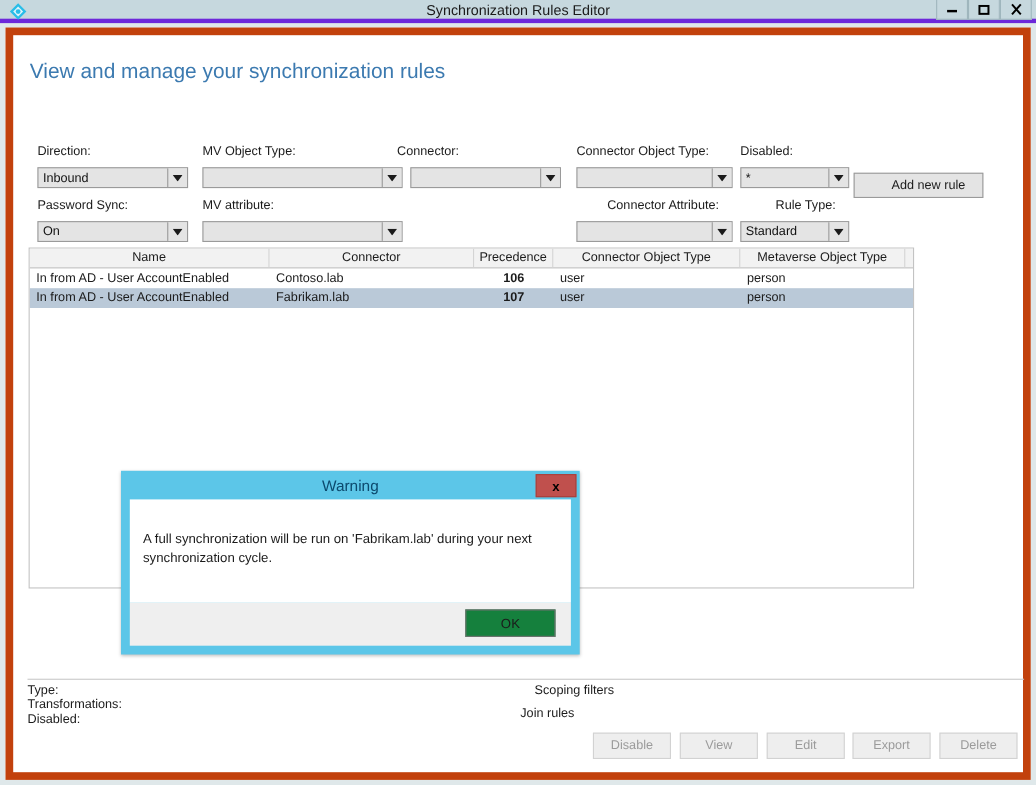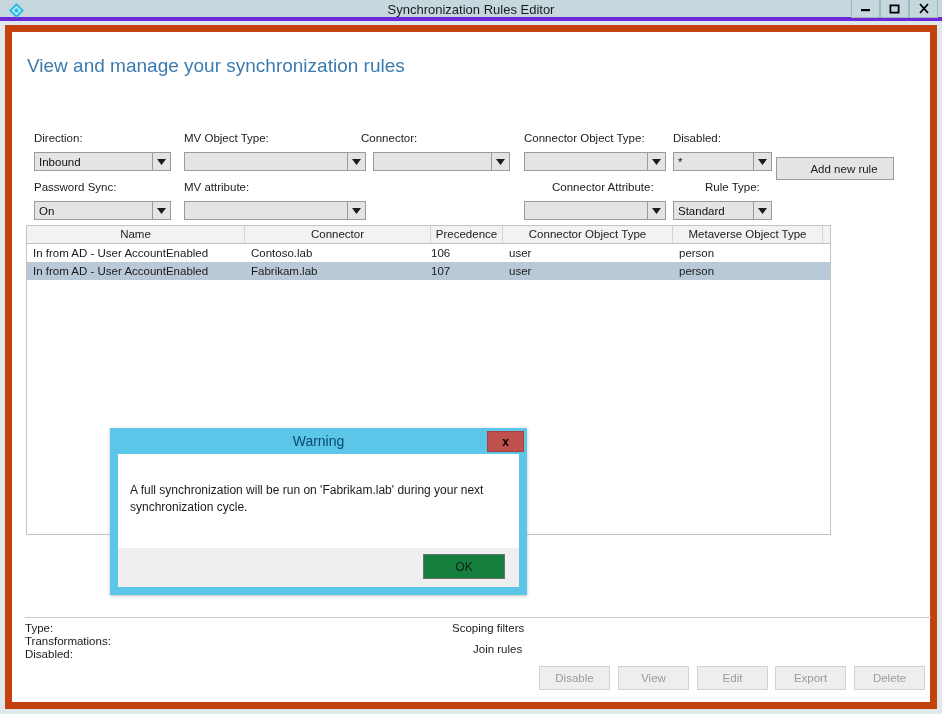--- a/index.html
+++ b/index.html
@@ -167,21 +167,21 @@
   }
   .grid-row.selected { background: #bac9d8; }
   .gc {
     font-size: 11.5px;
     color: #1b1b1b;
     box-sizing: border-box;
     overflow: hidden;
     white-space: nowrap;
     line-height: 18px;
   }
-  .gc.center { text-align: left; }
+  .gc.center { text-align: center; font-weight: bold; }
 
   
   .c-name { width: 218px; padding-left: 6px; }
   .c-conn { width: 186px; padding-left: 6px; }
   .c-prec { width: 72px; }
   .c-cot  { width: 170px; padding-left: 6px; }
   .c-mot  { width: 150px; padding-left: 6px; }
   .c-pad  { width: 7px; border-right: none; }
   .gh.c-name, .gh.c-conn, .gh.c-cot, .gh.c-mot { padding-left: 0; }
 
@@ -427,21 +427,21 @@
         </div>
     </div>
 
     <div class="divider"></div>
     <div id="details-left">
         <div class="det-label" style="left: 13px; top: 590px;">Type:</div>
         <div class="det-label" style="left: 13px; top: 603px;">Transformations:</div>
         <div class="det-label" style="left: 13px; top: 616px;">Disabled:</div>
       </div>
     <div id="details-right">
-        <div class="det-label" style="left: 440px; top: 590px;">Scoping filters</div>
+        <div class="det-label" style="left: 474px; top: 590px;">Scoping filters</div>
         <div class="det-label" style="left: 461px; top: 611px;">Join rules</div>
       </div>
 
     <div id="bottom-buttons">
         <button class="btn btn-bottom" style="left: 527px;">Disable</button>
         <button class="btn btn-bottom" style="left: 606px;">View</button>
         <button class="btn btn-bottom" style="left: 685px;">Edit</button>
         <button class="btn btn-bottom" style="left: 763px;">Export</button>
         <button class="btn btn-bottom" style="left: 842px; text-align: center;">Delete</button>
       </div>

